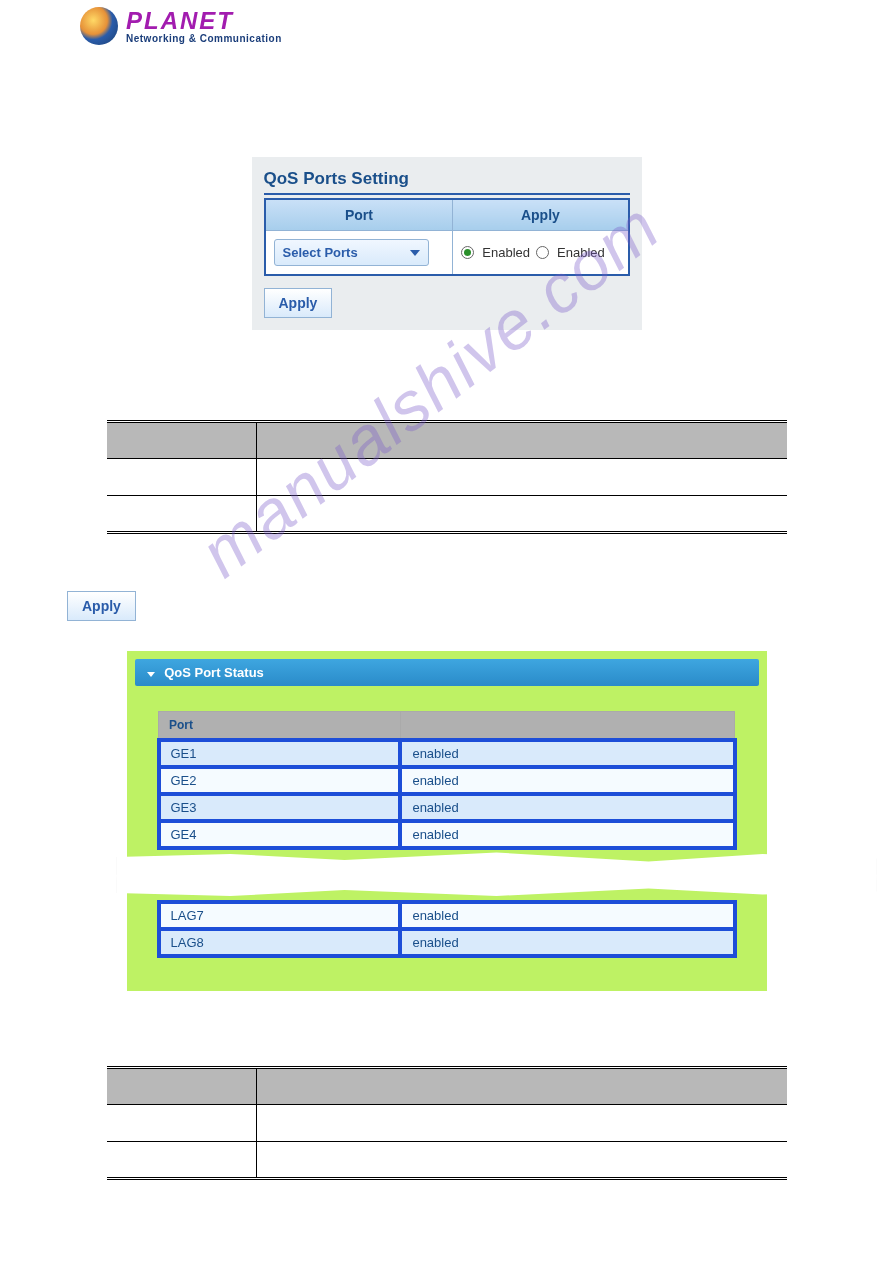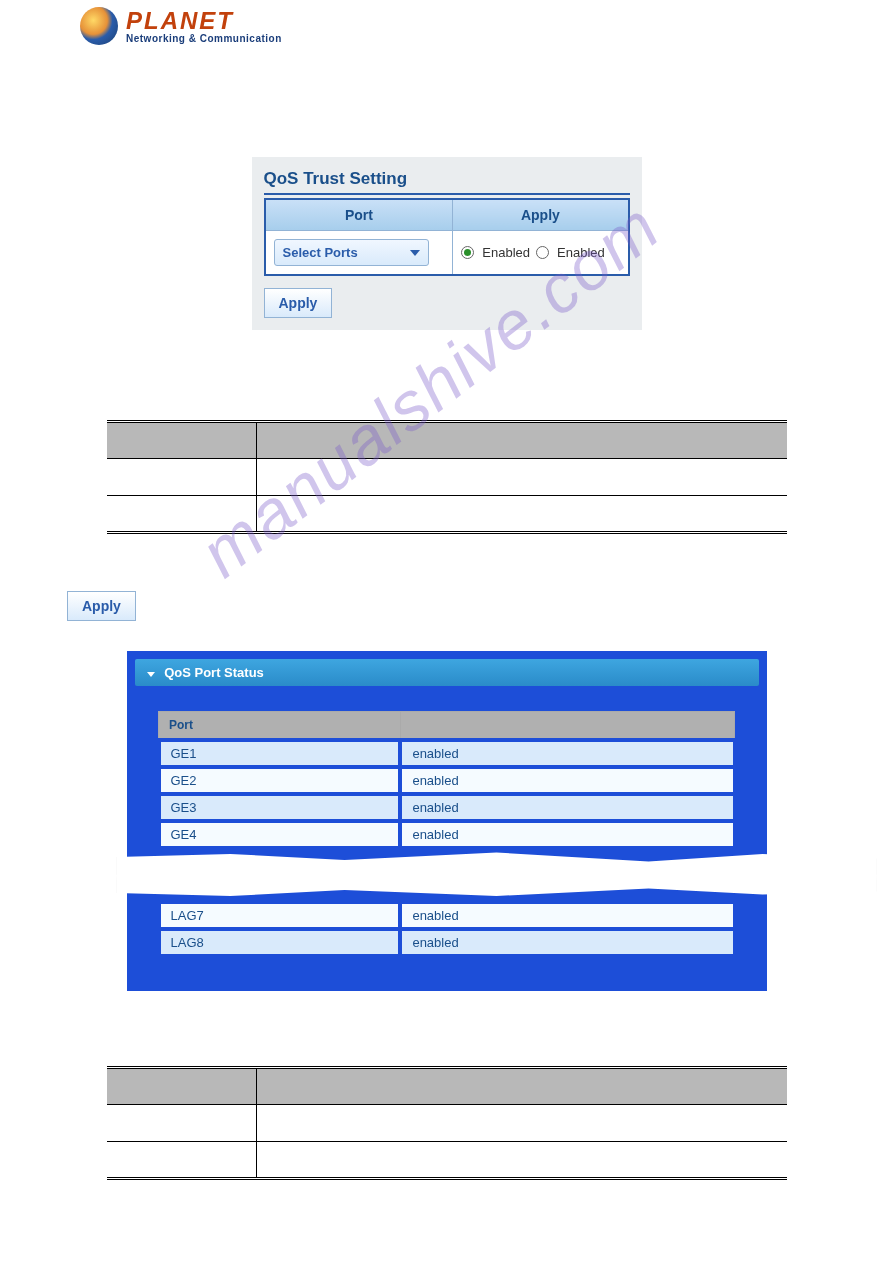--- a/index.html
+++ b/index.html
@@ -1,21 +1,21 @@
 <!DOCTYPE html>
 <html><head>
   <meta charset="utf-8">
   <style>
     * { box-sizing: border-box; margin: 0; padding: 0; }
     body { font-family: Arial, sans-serif; background: #fff; width: 893px; position: relative; }
     
     .logo-container { padding: 7px 80px; display: flex; align-items: center; gap: 8px; }
     .logo-globe { width: 38px; height: 38px; border-radius: 50%; background: radial-gradient(circle at 35% 35%, #ffd966 0%, #e69138 40%, #2a5caa 55%, #1a3d6e 100%); position: relative; }
     .logo-text { display: flex; flex-direction: column; }
-    .logo-main { font-size: 24px; font-weight: 900; font-style: italic; color: #c2410c; letter-spacing: 2px; line-height: 1; }
+    .logo-main { font-size: 24px; font-weight: 900; font-style: italic; color: #a21caf; letter-spacing: 2px; line-height: 1; }
     .logo-sub { font-size: 10px; font-weight: bold; color: #1a3d7a; letter-spacing: 0.5px; }
     
     .qos-setting-panel { width: 390px; margin: 105px auto 18px; background: #eaedef; padding: 12px; }
     .qos-title { color: #1a4f8a; font-weight: bold; font-size: 17px; border-bottom: 2px solid #2a5caa; padding-bottom: 4px; margin-bottom: 3px; }
     
     .port-table { width: 100%; border-collapse: collapse; border: 2px solid #2a5caa; }
     .port-table th { background: linear-gradient(to bottom, #c9e0f7 0%, #a7ceec 100%); color: #1a4f8a; font-weight: bold; padding: 7px; border: 1px solid #92b3d5; font-size: 14px; }
     .port-table td { background: #fff; padding: 8px; border: 1px solid #92b3d5; vertical-align: middle; }
     
     .select-ports { display: inline-block; width: 155px; background: linear-gradient(to bottom, #f0f7ff 0%, #d9eafb 100%); border: 1px solid #92b3d5; border-radius: 3px; padding: 5px 8px; color: #2a5caa; font-weight: bold; font-size: 13px; position: relative; cursor: pointer; }
@@ -30,21 +30,21 @@
     .desc-table { width: 680px; margin: 90px auto 10px; border-collapse: collapse; border-top: 3px double #000; border-bottom: 3px double #000; }
     .desc-table tr { border-bottom: 1px solid #000; }
     .desc-table tr:last-child { border-bottom: none; }
     .desc-header { background: #b8b8b8; height: 28px; }
     .desc-table td { border-right: 1px solid #000; height: 37px; }
     .desc-table td:first-child { width: 150px; }
     .desc-table td:last-child { border-right: none; }
     
     .apply-standalone { margin: 45px 0 10px 67px; }
     
-    .status-panel { width: 640px; margin: 30px auto; background: #1d4ed8; padding: 8px; }
+    .status-panel { width: 640px; margin: 30px auto; background: #bef264; padding: 8px; }
     .status-header { background: linear-gradient(to bottom, #3ea6e0 0%, #2a8bc9 100%); color: #fff; padding: 6px 12px; font-weight: bold; font-size: 13px; border-radius: 2px; }
     .status-header .collapse-arrow { display: inline-block; width: 0; height: 0; border-left: 4px solid transparent; border-right: 4px solid transparent; border-top: 5px solid #fff; margin-right: 6px; }
     
     .status-body { padding: 25px 22px; }
     .status-table { width: 100%; border-collapse: collapse; border: 1px solid #7a7a7a; }
     .status-table th { background: #b0b0b0; color: #1a4f8a; text-align: left; padding: 6px 10px; font-size: 12px; font-weight: bold; border: 1px solid #aaa; }
     .status-table td { padding: 4px 10px; font-size: 13px; color: #1a4f8a; border: 4px solid #1d4ed8; }
     .status-table tr:nth-child(even) td { background: #d9eafb; }
     .status-table tr:nth-child(odd) td { background: #f5fbff; }
     .status-table th:first-child, .status-table td:first-child { width: 42%; }
@@ -71,21 +71,21 @@
   <div class="logo-globe"></div>
   <div class="logo-text">
     <div class="logo-main">PLANET</div>
     <div class="logo-sub">Networking &amp; Communication</div>
   </div>
 </div>
 
 <div class="watermark">manualshive.com</div>
 
 <div class="qos-setting-panel">
-  <div class="qos-title">QoS Trust Setting</div>
+  <div class="qos-title">QoS Ports Setting</div>
   <table class="port-table">
     <tbody>
         <tr>
       <th>Port</th>
       <th>Apply</th>
     </tr>
     <tr>
       <td>
         <div class="select-ports">
           <span>Select Ports</span>

